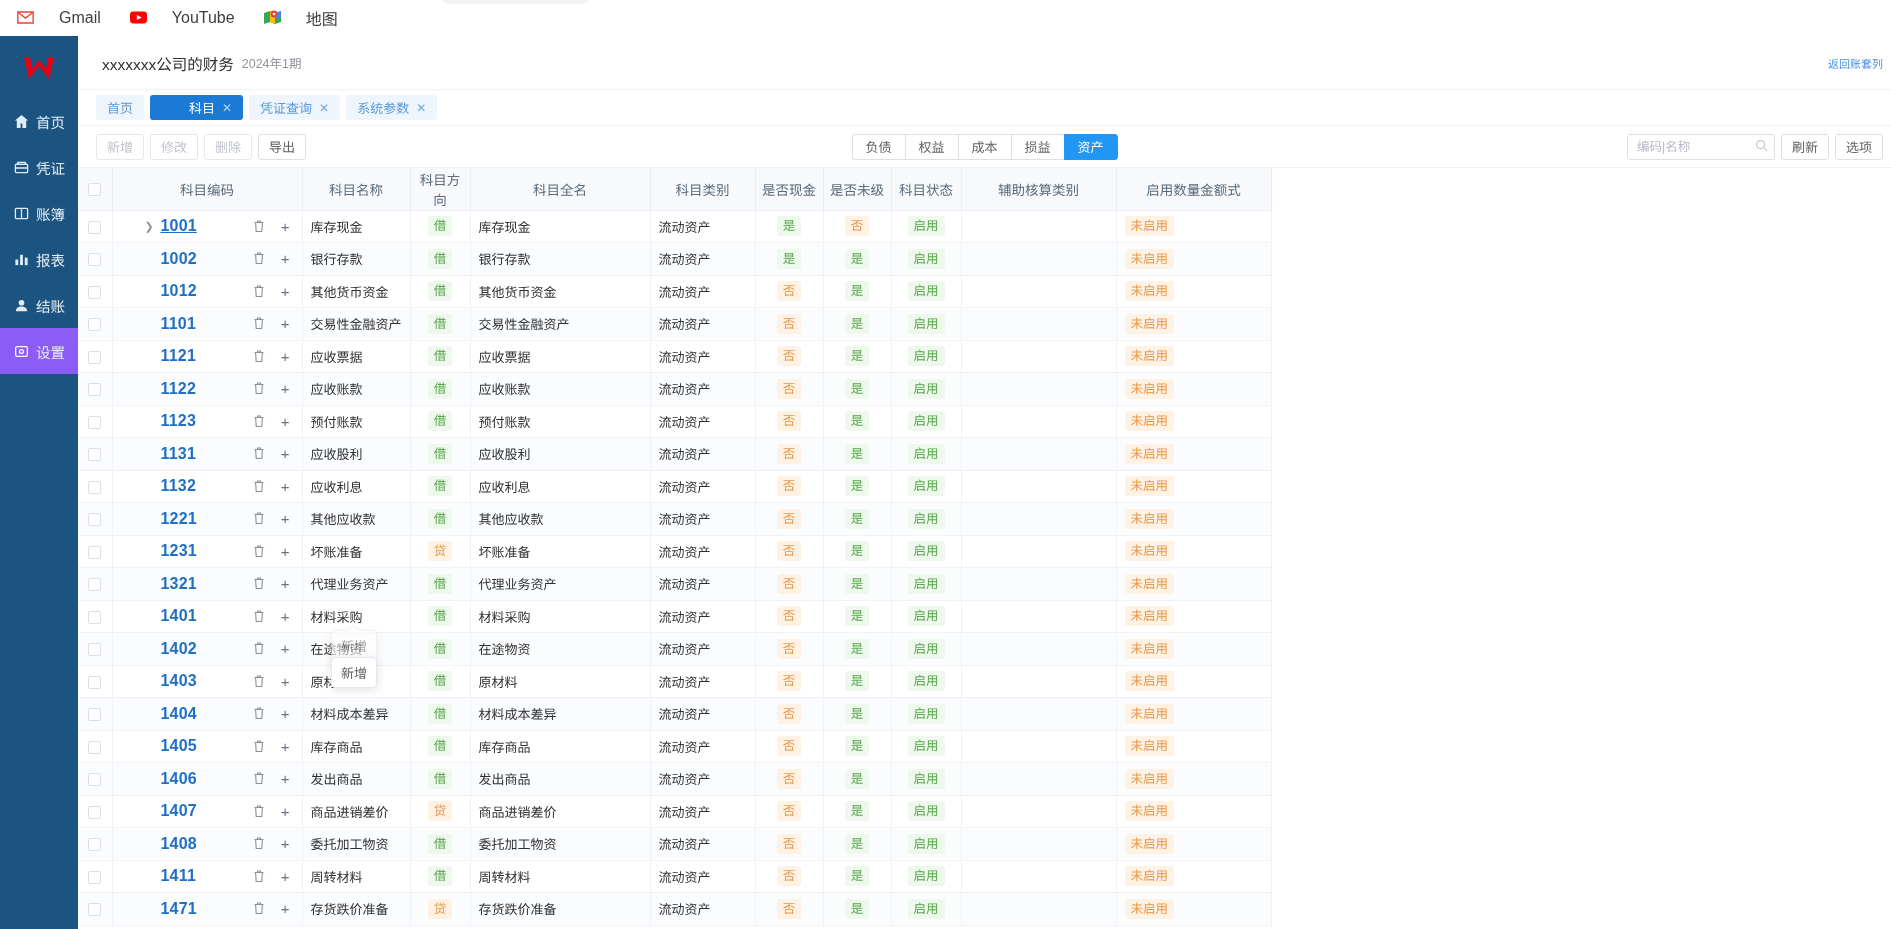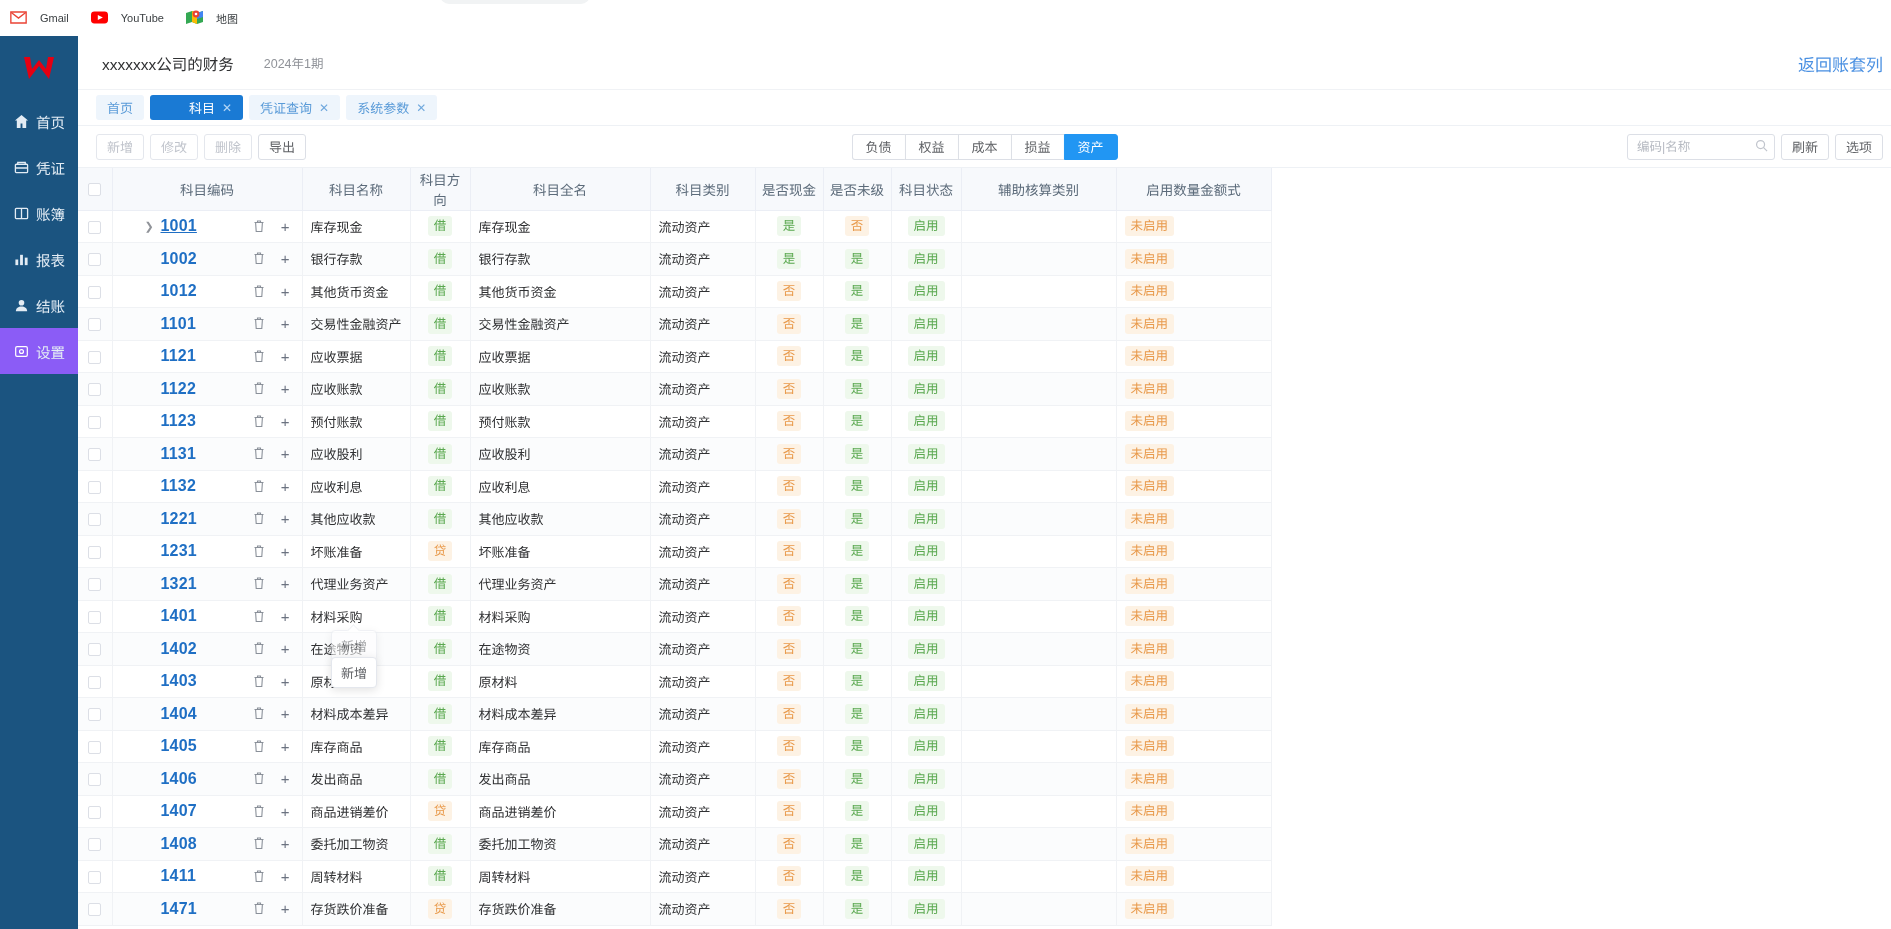--- a/index.html
+++ b/index.html
@@ -24,23 +24,24 @@
     position: relative;
   }
   .bm-stub {
     position: absolute;
     left: 440px; top: -10px;
     width: 150px; height: 14px;
     background: #f1f3f4;
     border-radius: 0 0 9px 9px;
   }
   .bm {
-    display: flex; align-items: center; gap: 13px;
-    font-size: 11px; color: #3c4043; cursor: pointer;
+    display: flex; align-items: center; gap: 25px;
+    font-size: 16px; color: #3c4043; cursor: pointer;
     white-space: nowrap;
+    margin-left: 7px;
   }
   .ico { width: 17px; height: 17px; display: inline-flex; align-items: center; justify-content: center; }
 
   
   .app { display: flex; height: calc(929px - 36px); }
 
   
   .sidebar {
     width: 78px; background: #1b5480; flex: 0 0 78px;
     display: flex; flex-direction: column; align-items: center;
@@ -61,24 +62,24 @@
   .main { flex: 1 1 auto; min-width: 0; display: flex; flex-direction: column; background: #fef9c3; }
 
   .topbar {
     height: 54px; background: #fff;
     display: flex; align-items: center;
     padding: 0 0 0 24px;
     border-bottom: 1px solid #f0f2f5;
     position: relative;
   }
   .book-title { font-size: 15.5px; color: #303133; font-weight: 400; }
-  .period { font-size: 12.5px; color: #909399; margin-left: 30px; }
+  .period { font-size: 12.5px; color: #909399; margin-left: 8px; }
   .back-link {
     position: absolute; right: 8px; top: 50%; transform: translateY(-50%);
-    color: #4a90e2; font-size: 17px; cursor: pointer; white-space: nowrap;
+    color: #4a90e2; font-size: 11px; cursor: pointer; white-space: nowrap;
   }
 
   .tabbar {
     height: 36px; background: #fff;
     display: flex; align-items: center; gap: 6px;
     padding-left: 18px;
     border-bottom: 1px solid #eef1f5;
   }
   .tab {
     height: 25px; padding: 0 11px;

